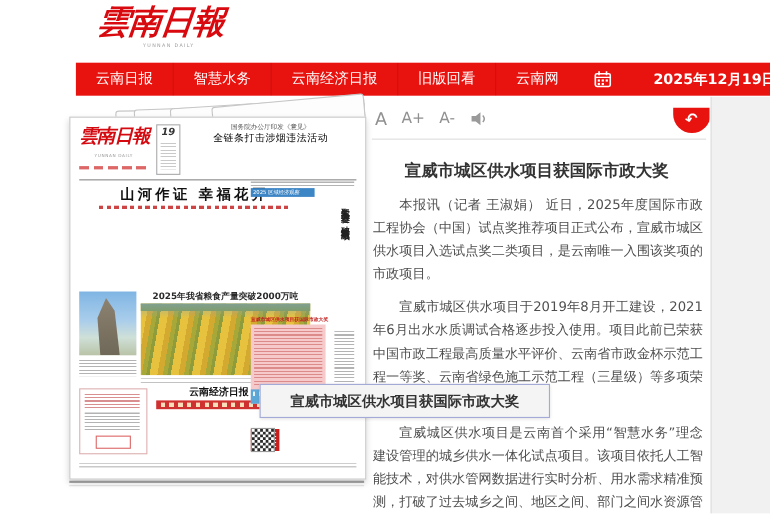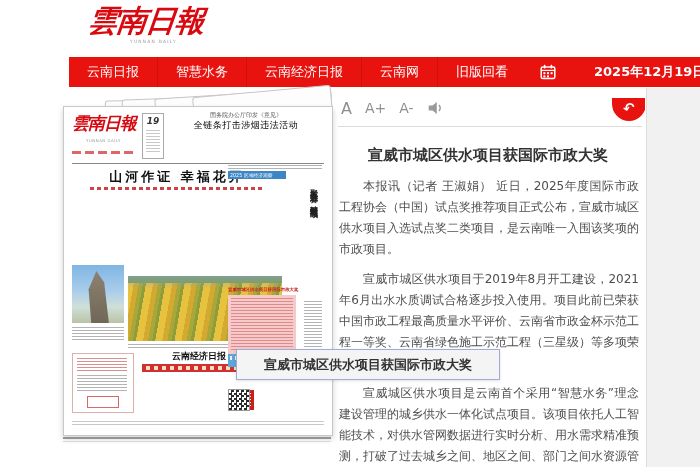--- a/index.html
+++ b/index.html
@@ -159,22 +159,22 @@
 
   <div class="logo">
     <div class="logo-text">雲南日報</div>
     <div class="logo-sub">YUNNAN DAILY</div>
   </div>
 
   <div class="nav">
     <span class="nav-item">云南日报</span>
     <span class="nav-item">智慧水务</span>
     <span class="nav-item">云南经济日报</span>
+    <span class="nav-item">旧版回看</span>
     <span class="nav-item">云南网</span>
-    <span class="nav-item">旧版回看</span>
     <span class="nav-cal">
       <svg width="16" height="16" viewBox="0 0 16 16">
         <rect x="1.2" y="3" width="13.6" height="11.6" rx="1.5" fill="none" stroke="#fff" stroke-width="1.5"></rect>
         <line x1="4.6" y1="0.8" x2="4.6" y2="4.4" stroke="#fff" stroke-width="1.5"></line>
         <line x1="11.4" y1="0.8" x2="11.4" y2="4.4" stroke="#fff" stroke-width="1.5"></line>
         <line x1="1.2" y1="6.4" x2="14.8" y2="6.4" stroke="#fff" stroke-width="1.2"></line>
         <rect x="3.4" y="8.2" width="2" height="2" fill="#fff"></rect>
           <rect x="7" y="8.2" width="2" height="2" fill="#fff"></rect>
         <rect x="10.6" y="8.2" width="2" height="2" fill="#fff"></rect>
           <rect x="3.4" y="11.4" width="2" height="2" fill="#fff"></rect>
@@ -213,20 +213,21 @@
     <div class="m-cols1 cols">
         <i class="tx"></i>
         <i class="tx"></i>
         <i class="tx"></i>
         <i class="tx"></i>
       </div>
     <div class="m-rock">
         <em></em>
       </div>
     <div class="m-rockcap tx"></div>
+    <div class="m-photohead">2025年我省粮食产量突破2000万吨</div>
     <div class="m-terrace"></div>
     <div class="m-underphoto tx"></div>
     <div class="m-bl-box">
       <div class="m-bl-a tx-red"></div>
       <div class="m-bl-b tx"></div>
       <div class="m-bl-c"></div>
     </div>
     <div class="m-bothead">云南经济日报</div>
     <div class="m-banner">
         <i></i>

